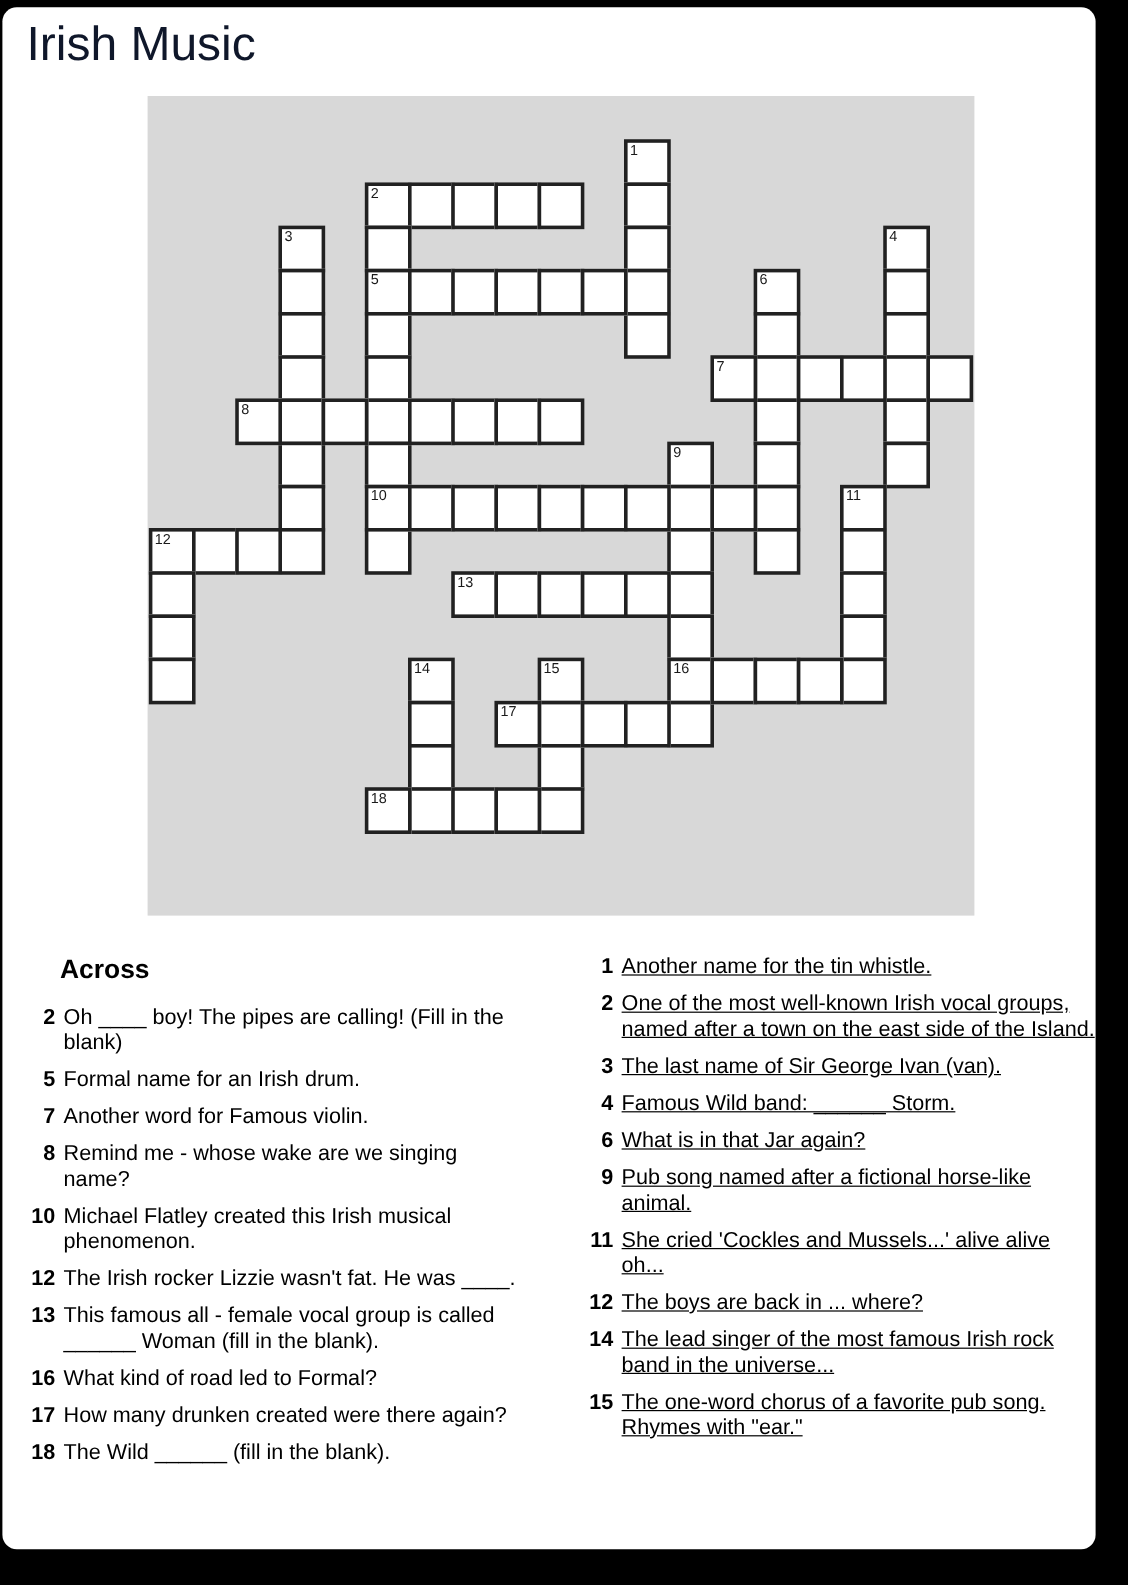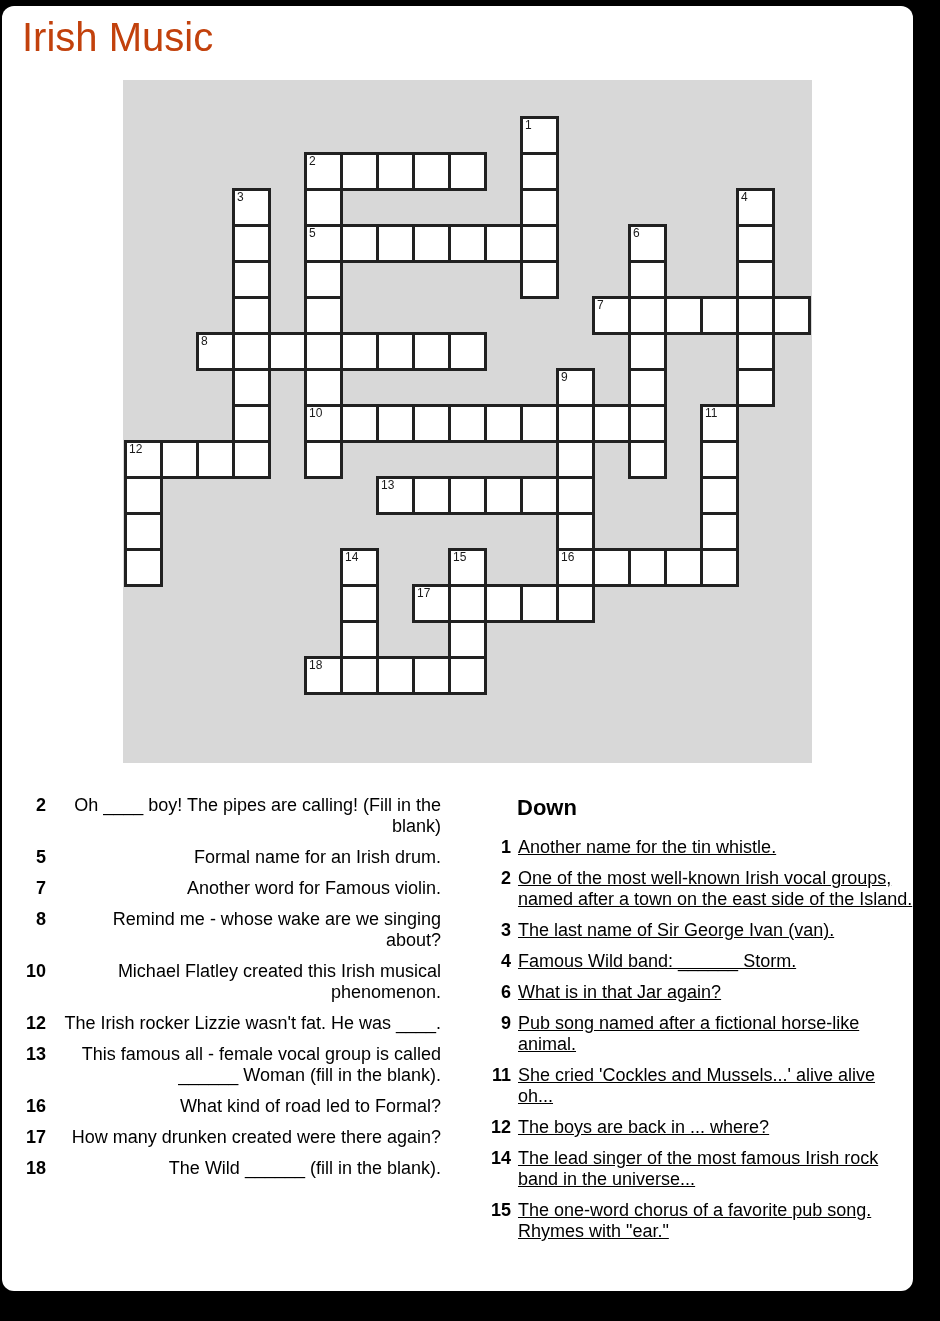--- a/index.html
+++ b/index.html
@@ -7,21 +7,21 @@
     width:940px;height:1321px;position:relative;overflow:hidden;
     background:#000;
     font-family:"Liberation Sans", sans-serif;
   }
   .page{
     position:absolute;left:2px;top:6px;width:911px;height:1285px;
     background:#fff;border-radius:12px;
   }
   .title{
     position:absolute;left:20px;top:8px;margin:0;
-    font-size:40px;font-weight:normal;color:#c2410c;letter-spacing:0px;
+    font-size:40px;font-weight:normal;color:#0f172a;letter-spacing:0px;
     line-height:1.15;
   }
   .gridwrap{
     position:absolute;left:121px;top:74px;width:689px;height:683px;
     background:#d8d8d8;
   }
   .gridcells{position:absolute;left:1px;top:36px;}
   .cell{
     position:absolute;width:39px;height:39px;box-sizing:border-box;
     background:#fff;border:3px solid #212121;
@@ -34,21 +34,21 @@
   .clues h2{
     font-size:22px;font-weight:bold;margin:0 0 17px 26px;line-height:25px;
   }
   .clues.down h2{margin-left:28px;}
   .clues .clue{
     display:flex;margin-bottom:10px;font-size:18px;line-height:21px;
   }
   .clue .num{width:22px;min-width:22px;text-align:right;font-weight:bold;}
   .clue .txt{margin-left:7px;}
   .clues.across{left:22px;top:789px;width:420px;}
-  .clues.across .txt{width:388px;text-align:right;}
+  .clues.across .txt{width:388px;}
   .clues.down{left:487px;top:789px;width:428px;}
   .clues.down .txt{width:396px;text-decoration:underline;}
 </style>
 </head>
 <body>
 
 <div class="page">
 
   <h1 class="title">Irish Music</h1>
 
@@ -188,36 +188,37 @@
         <div class="cell" style="left: 396px; top: 468px;"></div>
         <div class="cell" style="left: 180px; top: 540px;">
           <span class="cnum">18</span>
         </div>
         <div class="cell" style="left: 252px; top: 540px;"></div>
         <div class="cell" style="left: 288px; top: 540px;"></div>
       </div>
   </div>
 
   <section class="clues across">
+    <h2>Across</h2>
     <div class="cluelist">
         <div class="clue">
           <div class="num">2</div>
           <div class="txt">Oh ____ boy! The pipes are calling! (Fill in the blank)</div>
         </div>
         <div class="clue">
           <div class="num">5</div>
           <div class="txt">Formal name for an Irish drum.</div>
         </div>
         <div class="clue">
           <div class="num">7</div>
           <div class="txt">Another word for Famous violin.</div>
         </div>
         <div class="clue">
           <div class="num">8</div>
-          <div class="txt">Remind me - whose wake are we singing about?</div>
+          <div class="txt">Remind me - whose wake are we singing name?</div>
         </div>
         <div class="clue">
           <div class="num">10</div>
           <div class="txt">Michael Flatley created this Irish musical phenomenon.</div>
         </div>
         <div class="clue">
           <div class="num">12</div>
           <div class="txt">The Irish rocker Lizzie wasn't fat. He was ____.</div>
         </div>
         <div class="clue">
@@ -233,21 +234,20 @@
           <div class="txt">How many drunken created were there again?</div>
         </div>
         <div class="clue">
           <div class="num">18</div>
           <div class="txt">The Wild ______ (fill in the blank).</div>
         </div>
       </div>
   </section>
 
   <section class="clues down">
-    <h2>Down</h2>
     <div class="cluelist">
         <div class="clue">
           <div class="num">1</div>
           <div class="txt">Another name for the tin whistle.</div>
         </div>
         <div class="clue">
           <div class="num">2</div>
           <div class="txt">One of the most well-known Irish vocal groups, named after a town on the east side of the Island.</div>
         </div>
         <div class="clue">

